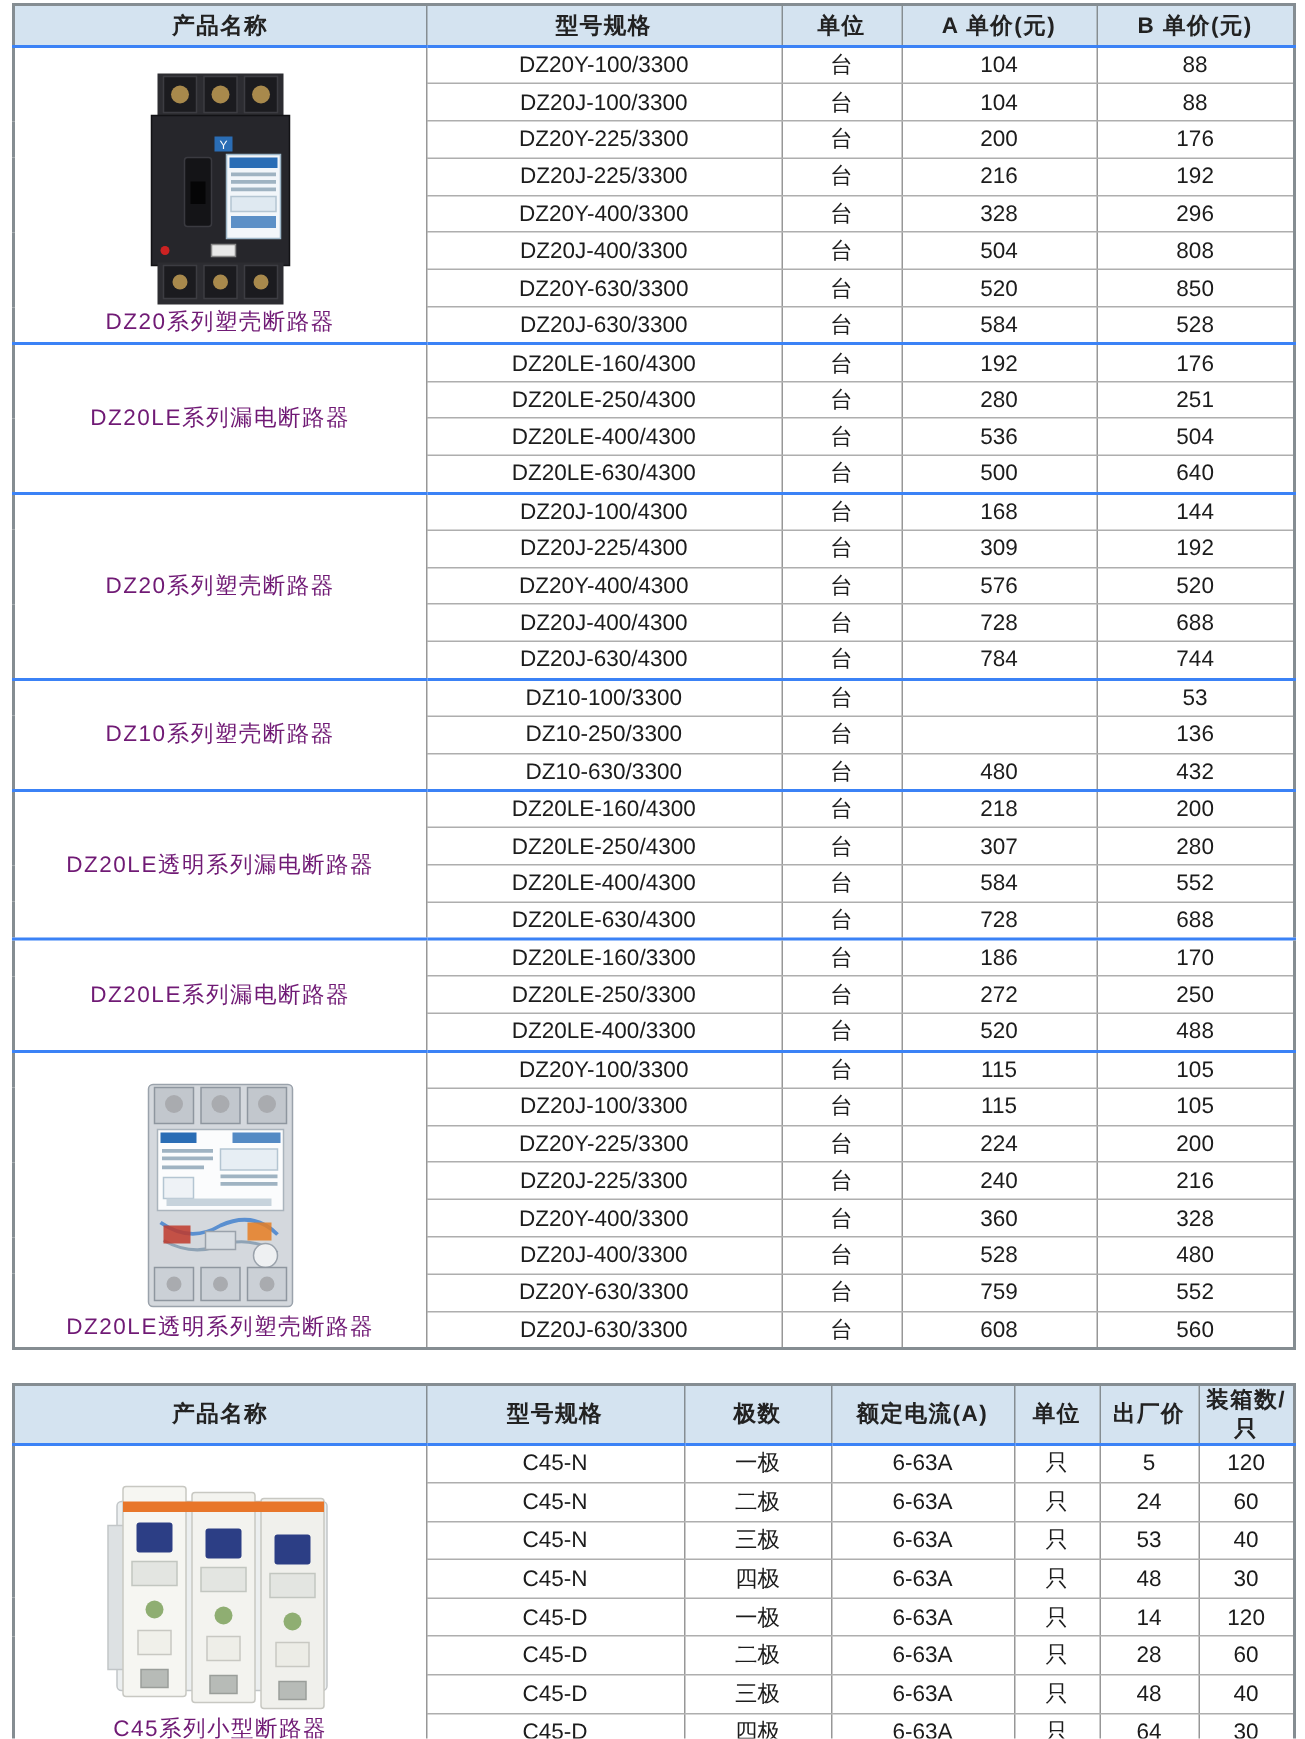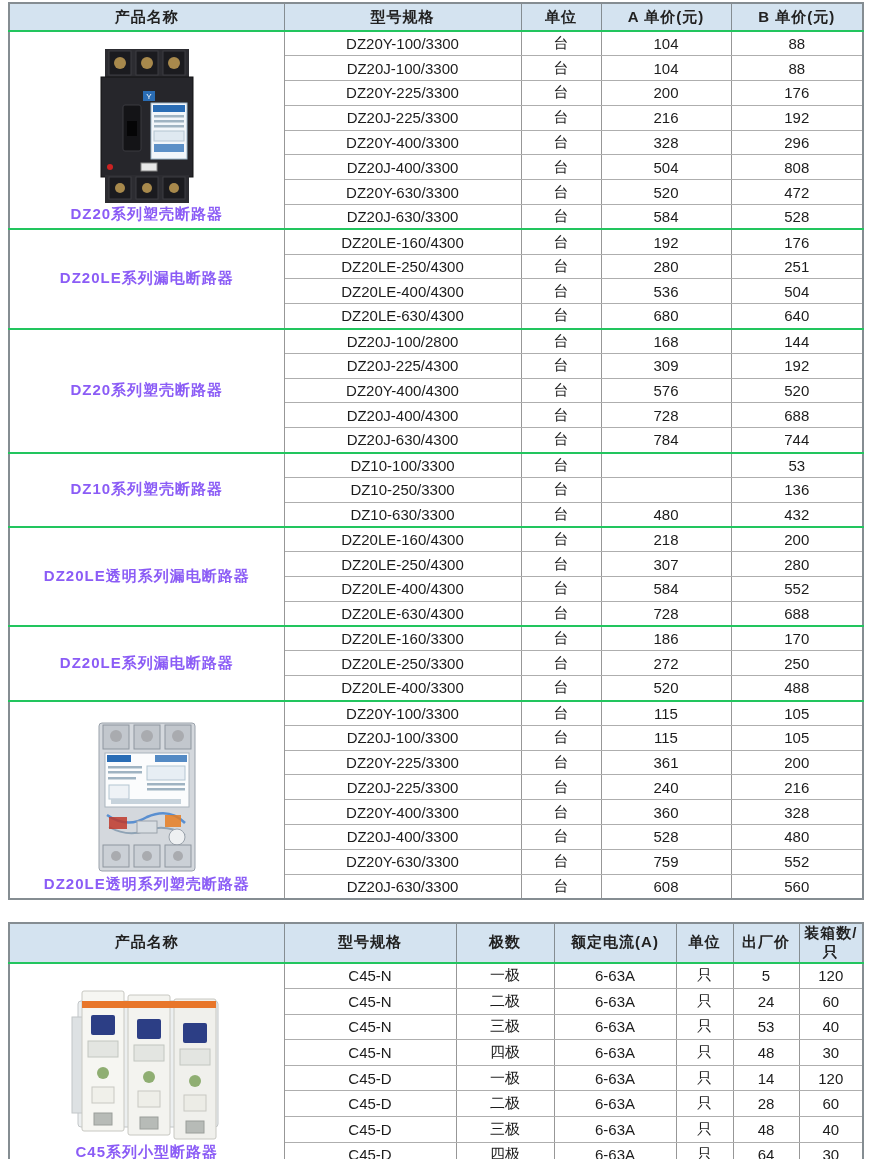--- a/index.html
+++ b/index.html
@@ -32,27 +32,27 @@
     border-bottom:1px solid #aeaeae;
     font-size:15px;
     text-align:center;
     vertical-align:middle;
     padding:0;
     overflow:hidden;
     white-space:nowrap;
   }
   .t1 tbody tr{height:24.8px;}
   .t2 tbody tr{height:25.6px;}
-  tr.sec-start td{border-top:2px solid #22c55e;}
+  tr.sec-start td{border-top:2px solid #3b82f6;}
   td.prod{vertical-align:middle;}
   .prod-label{
-    font-weight:bold;
+    font-weight:normal;
     letter-spacing:1px;
     font-size:15px;
-    color:#8b5cf6;
+    color:#701a75;
     white-space:nowrap;
   }
   .prod-flex{
     display:flex;flex-direction:column;align-items:center;justify-content:flex-end;
   }
   .prod-flex .imgwrap{flex:0 0 auto;display:flex;align-items:center;justify-content:center;}
   .h196{height:194px;}
   .h202{height:200px;}
   .prod-flex .prod-label{padding-bottom:3px;}
   .gap{height:22px;}
@@ -151,21 +151,21 @@
       <tr>
           <td>DZ20J-400/3300</td>
           <td>台</td>
           <td>504</td>
           <td>808</td>
         </tr>
       <tr>
           <td>DZ20Y-630/3300</td>
           <td>台</td>
           <td>520</td>
-          <td>472</td>
+          <td>850</td>
         </tr>
       <tr>
           <td>DZ20J-630/3300</td>
           <td>台</td>
           <td>584</td>
           <td>528</td>
         </tr>
 
       <tr class="sec-start">
         <td class="prod" rowspan="4"><span class="prod-label">DZ20LE系列漏电断路器</span></td>
@@ -182,27 +182,27 @@
         </tr>
       <tr>
           <td>DZ20LE-400/4300</td>
           <td>台</td>
           <td>536</td>
           <td>504</td>
         </tr>
       <tr>
           <td>DZ20LE-630/4300</td>
           <td>台</td>
-          <td>680</td>
+          <td>500</td>
           <td>640</td>
         </tr>
 
       <tr class="sec-start">
         <td class="prod" rowspan="5"><span class="prod-label">DZ20系列塑壳断路器</span></td>
-        <td>DZ20J-100/2800</td>
+        <td>DZ20J-100/4300</td>
           <td>台</td>
           <td>168</td>
           <td>144</td>
         </tr>
       <tr>
           <td>DZ20J-225/4300</td>
           <td>台</td>
           <td>309</td>
           <td>192</td>
         </tr>
@@ -338,21 +338,21 @@
         </tr>
       <tr>
           <td>DZ20J-100/3300</td>
           <td>台</td>
           <td>115</td>
           <td>105</td>
         </tr>
       <tr>
           <td>DZ20Y-225/3300</td>
           <td>台</td>
-          <td>361</td>
+          <td>224</td>
           <td>200</td>
         </tr>
       <tr>
           <td>DZ20J-225/3300</td>
           <td>台</td>
           <td>240</td>
           <td>216</td>
         </tr>
       <tr>
           <td>DZ20Y-400/3300</td>

